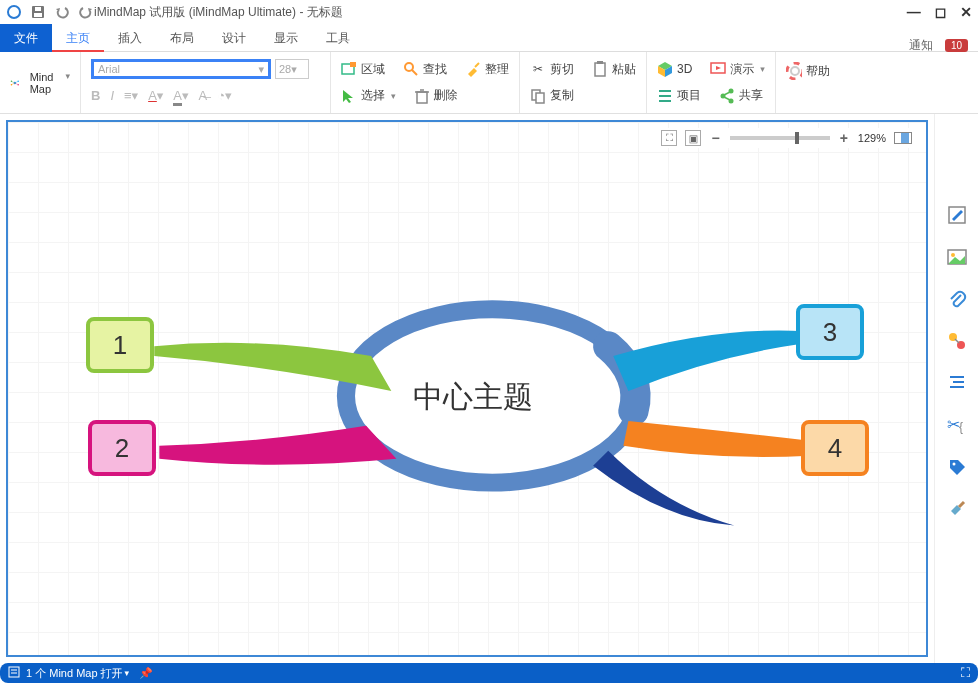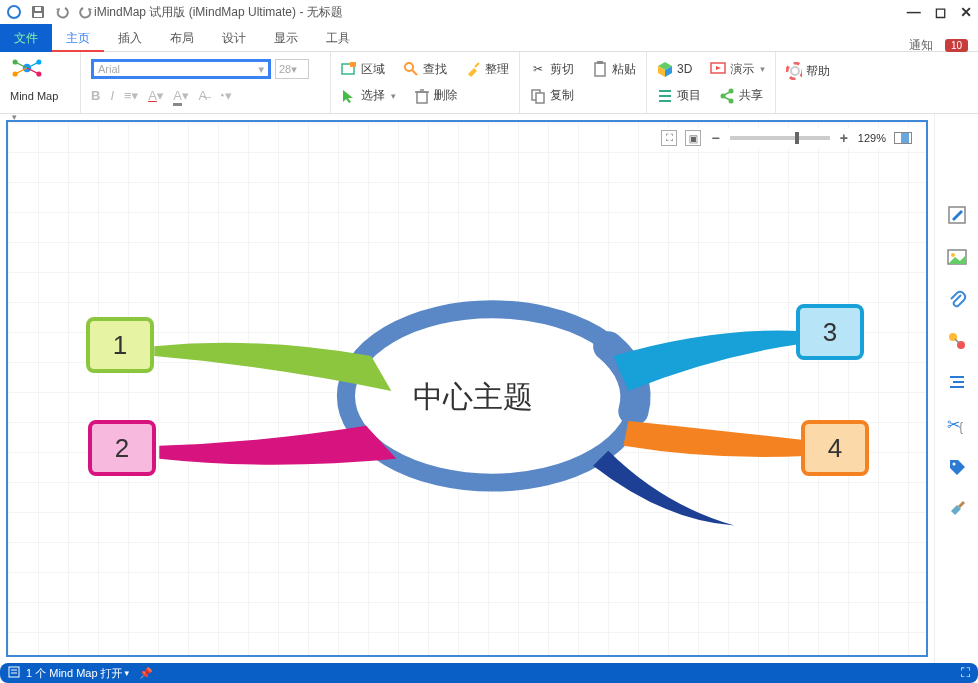--- a/index.html
+++ b/index.html
@@ -7,30 +7,30 @@
 
 .titlebar { height: 24px; display: flex; align-items: center; padding: 0 6px; background: #fff; }
 .titlebar .left { display: flex; gap: 8px; align-items: center; }
 .titlebar .icon-btn { width: 16px; height: 16px; display: flex; align-items: center; justify-content: center; color: #888; cursor: pointer; }
 .titlebar .title { flex: 1; text-align: left; color: #555; font-size: 12px; }
 .titlebar .wincontrols { display: flex; gap: 14px; font-size: 14px; font-weight: bold; }
 .titlebar .wincontrols span { cursor: pointer; color: #333; }
 
 .menubar { height: 28px; display: flex; align-items: center; background: #fff; border-bottom: 1px solid #ddd; }
 .tab { padding: 0 14px; height: 28px; line-height: 28px; font-size: 12px; color: #555; cursor: pointer; }
-.tab.file { background: #0e61d1; color: #86efac; }
+.tab.file { background: #0e61d1; color: #ffffff; }
 .tab.active { color: #3b82f6; border-bottom: 2px solid #ef4444; }
 .menubar .spacer { flex: 1; }
 .notify { display: flex; align-items: center; gap: 12px; padding-right: 10px; font-size: 12px; color: #666; margin-top: 16px;}
 .badge { background: #c93c3c; color: #fff; border-radius: 3px; padding: 1px 6px; font-size: 10px; }
 
 .ribbon { height: 62px; display: flex; background: #fff; border-bottom: 1px solid #e0e0e0; }
 .rgroup { border-right: 1px solid #e6e6e6; padding: 4px 10px; display: flex; flex-direction: column; justify-content: space-around; }
 .rgroup.center { align-items: center; }
-.mindmap-big { width: 60px; display: flex; flex-direction: column; align-items: flex-start; justify-content: center; gap: 10px; }
+.mindmap-big { width: 60px; display: flex; flex-direction: row; align-items: flex-start; justify-content: center; gap: 10px; }
 .mindmap-big svg { width: 34px; height: 24px; }
 .mindmap-big .lbl { font-size: 11px; color: #333; }
 .font-row { display: flex; gap: 4px; align-items: center; }
 .font-select { width: 180px; height: 20px; border: 3px solid #3b82f6; font-size: 11px; padding: 0 4px; color: #aaa; display: flex; align-items: center; justify-content: space-between; }
 .size-select { width: 34px; height: 20px; border: 1px solid #ccc; font-size: 11px; color: #aaa; display:flex; align-items:center; justify-content:flex-start; padding:0 3px;}
 .fmt-row { display: flex; gap: 10px; align-items: center; height: 20px; color: #bbb; font-size: 13px;}
 .fmt-row span { cursor: pointer; }
 .rbtn { display: flex; align-items: center; gap: 4px; font-size: 12px; color: #444; cursor: pointer; height: 22px; }
 .rbtn .ico { width: 16px; height: 16px; display: inline-flex; align-items: center; justify-content: center; }
 .rrow { display: flex; gap: 18px; }

